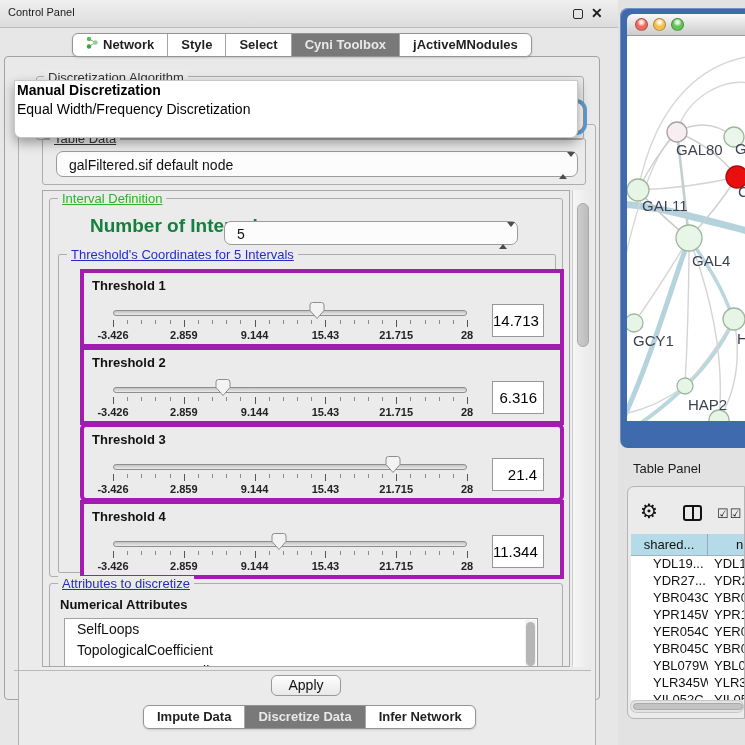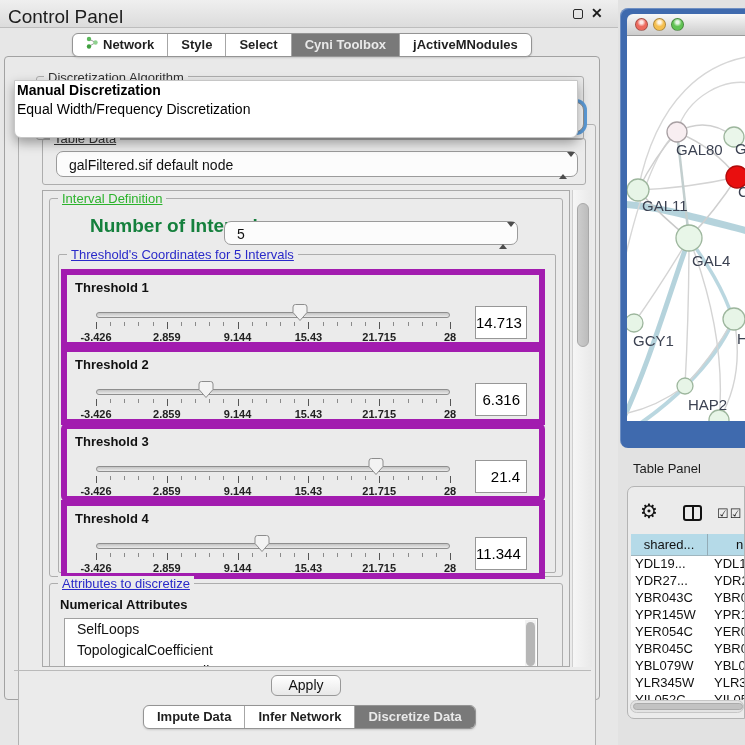--- a/index.html
+++ b/index.html
@@ -2,21 +2,21 @@
 <html><head>
 <meta charset="utf-8">
 <style>
   * { margin:0; padding:0; box-sizing:border-box; font-family:"Liberation Sans",sans-serif; }
   html,body { width:745px; height:745px; overflow:hidden; background:#e7e7e7; }
   #root { position:absolute; left:0; top:0; width:745px; height:745px; overflow:hidden; }
 
   
   #titlebar { position:absolute; left:0; top:0; width:618px; height:28px;
     background:linear-gradient(#efefef,#dcdcdc); border-bottom:1px solid #bdbdbd; }
-  #cp-title { position:absolute; left:8px; top:6px; font-size:19px; color:#1c1c1c; }
+  #cp-title { position:absolute; left:8px; top:6px; font-size:11px; color:#1c1c1c; }
   #float-btn { position:absolute; left:573px; top:9px; width:10px; height:10px;
     border:1.5px solid #2a2a2a; border-radius:2px; background:transparent; }
   #close-btn { position:absolute; left:591px; top:5px; font-size:14px; font-weight:bold; color:#1a1a1a; }
 
   .seg { position:absolute; display:inline-flex; background:#ffffff; border:1px solid #949494;
     border-radius:6px; overflow:hidden; height:24px; box-shadow:0 1px 2px rgba(0,0,0,.15); z-index:30; }
   .segitem { display:flex; align-items:center; gap:5px; padding:0 13px; font-size:13px;
     font-weight:600; color:#1f1f1f; border-right:1px solid #a6a6a6; line-height:22px; white-space:nowrap; }
   .segitem:last-child { border-right:none; }
   .segitem.sel { background:#797979; color:#e9e9e9; }
@@ -59,21 +59,21 @@
   #interval-group { left:6px; top:7px; width:514px; height:379px; }
   #interval-label { left:8px; top:-8px; }
   #noi-label { position:absolute; left:40px; top:16px; font-size:19px; font-weight:bold; color:#15803d; }
   #noi-spin { position:absolute; left:174px; top:22px; width:294px; height:24px; background:#fcfcfc;
     border:1px solid #9b9b9b; border-radius:7px; }
   #noi-spin .combo-val { top:4px; }
   #thresh-group { position:absolute; left:8px; top:55px; width:498px; height:319px;
     border:1px solid #adadad; border-radius:2px; }
   #thresh-label { left:8px; top:-8px; }
 
-  .tpanel { position:absolute; left:2px; width:484px; height:79px; border:6px solid #a21caf; background:#ebebeb; }
+  .tpanel { position:absolute; left:21px; width:484px; height:79px; border:4px solid #a21caf; background:#ebebeb; }
   .tlabel { position:absolute; left:8px; top:5px; font-size:13px; font-weight:bold; color:#111; }
   .track { position:absolute; left:29px; top:37px; width:354px; height:6px;
     background:linear-gradient(#c3c3c3,#eaeaea); border:1px solid #8e8e8e; border-radius:3px; }
   .thumb { position:absolute; top:28px; width:16px; height:19px; }
   .ticks { position:absolute; left:29px; top:47px; width:354px; height:8px; }
   .ticks span { position:absolute; top:0; width:1px; height:4px; background:#8a8a8a; }
   .ticks span.major { height:7px; background:#555; }
   .tlbls { position:absolute; left:29px; top:56px; width:354px; height:12px; }
   .tlbls span { position:absolute; transform:translateX(-50%); font-size:11px; font-weight:bold;
     color:#222; white-space:nowrap; }
@@ -117,21 +117,21 @@
   #gear { position:absolute; left:12px; top:14px; font-size:20px; line-height:20px; color:#121212; }
   #colicon { position:absolute; left:55px; top:18px; width:19px; height:16px; border:2px solid #121212; border-radius:3px; }
   #colicon:after { content:""; position:absolute; left:6.5px; top:0; width:2px; height:12px; background:#121212; }
   #checks { position:absolute; left:89px; top:19px; font-size:13px; color:#222; white-space:nowrap; letter-spacing:1px; }
   #tbl { position:absolute; left:3px; top:47px; width:115px; height:166px; background:#fff; overflow:hidden; }
   #thead { display:flex; height:22px; }
   .hcell { background:#b5dae8; border-bottom:1px solid #9fb6bf; font-size:13px; color:#111;
     line-height:21px; padding-left:28px; flex:1; white-space:nowrap; }
   .hcell.first { flex:none; width:77px; text-align:center; padding-left:0; border-right:1px solid #93abb6; }
   .trow { display:flex; height:17px; font-size:13px; color:#111; }
-  .trow .c1 { flex:none; width:77px; padding-left:4px; white-space:nowrap; overflow:hidden; }
+  .trow .c1 { flex:none; width:77px; padding-left:22px; white-space:nowrap; overflow:hidden; }
   .trow .c2 { padding-left:6px; white-space:nowrap; overflow:hidden; }
   #hscroll { position:absolute; left:2px; top:213px; width:114px; height:13px; background:#e3e3e3;
     border:1px solid #c6c6c6; border-radius:7px; }
   #hthumb { position:absolute; left:2px; top:2px; width:110px; height:7px; background:#c2c2c2;
     border:1px solid #ababab; border-radius:4px; }
 </style>
 </head>
 <body>
 
 <div id="root">
@@ -390,25 +390,25 @@
         <span>Cyni Toolbox</span>
       </div>
       <div class="segitem">
         <span>jActiveMNodules</span>
       </div>
     </div>
   <div id="seg-bottom" class="seg">
       <div class="segitem">
         <span>Impute Data</span>
       </div>
+      <div class="segitem sel">
+        <span>Discretize Data</span>
+      </div>
       <div class="segitem">
         <span>Infer Network</span>
-      </div>
-      <div class="segitem sel">
-        <span>Discretize Data</span>
       </div>
     </div>
 
   <div id="right-bg"></div>
   <div id="net-win">
     <div id="net-title">
         <div class="light" style="background: radial-gradient(circle at 50% 30%, rgba(255, 255, 255, 0.85) 0px, rgba(255, 255, 255, 0.85) 15%, rgba(255, 255, 255, 0) 45%), rgb(237, 106, 94);"></div>
         <div class="light" style="background: radial-gradient(circle at 50% 30%, rgba(255, 255, 255, 0.85) 0px, rgba(255, 255, 255, 0.85) 15%, rgba(255, 255, 255, 0) 45%), rgb(245, 191, 79);"></div>
         <div class="light" style="background: radial-gradient(circle at 50% 30%, rgba(255, 255, 255, 0.85) 0px, rgba(255, 255, 255, 0.85) 15%, rgba(255, 255, 255, 0) 45%), rgb(97, 195, 84);"></div>
       </div>

